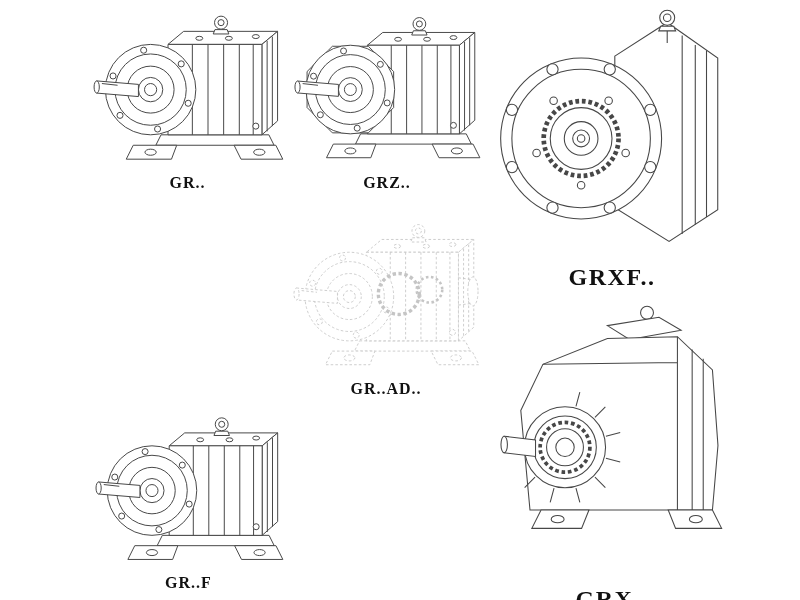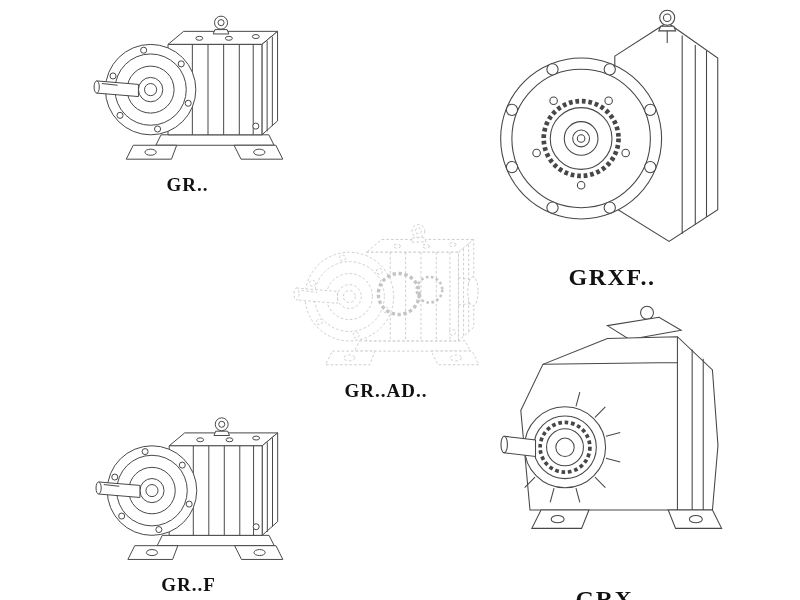--- a/index.html
+++ b/index.html
@@ -2,21 +2,21 @@
 <html><head>
 <meta charset="utf-8">
 <style>
   html,body { margin:0; padding:0; background:#ffffff; }
   .catalog {
     position:relative; width:800px; height:600px; background:#ffffff;
     font-family:"Liberation Serif", serif; overflow:hidden;
   }
   .cell { position:absolute; display:flex; flex-direction:column; align-items:center; }
   .model-label {
-    font-weight:bold; font-size:19px; color:#111111;
+    font-weight:bold; font-size:16px; color:#111111;
     letter-spacing:1px; margin-top:2px; white-space:nowrap;
   }
   .model-label.big { font-size:24px; letter-spacing:1.5px; }
   svg.drawing { display:block; }
   .solid-art { stroke:#474747; stroke-width:1.15; fill:none; }
   .ghost-art  { stroke:#c5c5c5; stroke-width:1;   fill:none; stroke-dasharray:3 2.5; }
   .defs-holder { position:absolute; width:0; height:0; overflow:hidden; }
 </style>
 </head>
 <body>
@@ -128,20 +128,31 @@
     <svg class="drawing" width="200" height="170" viewBox="0 0 230 190">
       <g class="solid-art">
         <use href="#gb-body"></use>
           <use href="#gb-bell"></use>
           <use href="#gb-shaft"></use>
       </g>
     </svg>
     <div class="model-label">GR..</div>
   </div>
 
+  <div class="cell" style="left:288px; top:2px; width:198px;">
+    <svg class="drawing" width="196" height="170" viewBox="0 0 230 190">
+      <g class="solid-art">
+        <use href="#gb-body"></use>
+        <polygon points="122.8,119.1 93.1,148.8 50.9,148.8 21.2,119.1 21.2,76.9 50.9,47.2 93.1,47.2 122.8,76.9" fill="#fff"></polygon>
+        <use href="#gb-bell"></use>
+          <use href="#gb-shaft"></use>
+      </g>
+    </svg>
+    <div class="model-label">GRZ..</div>
+  </div>
 
   <div class="cell" style="left:488px; top:0px; width:248px;">
     <svg class="drawing" width="244" height="262" viewBox="0 0 250 280">
       <g class="solid-art">
           <use href="#gb-rxf"></use>
         </g>
     </svg>
     <div class="model-label big">GRXF..</div>
   </div>
 

